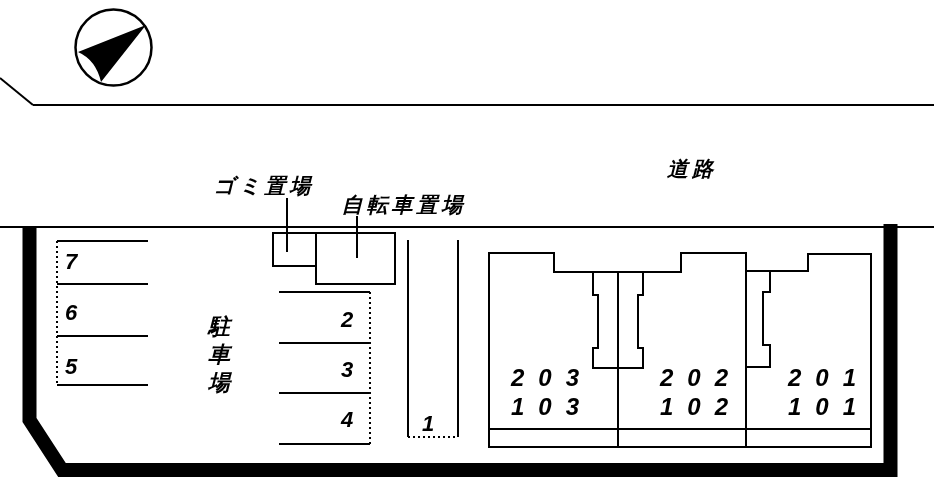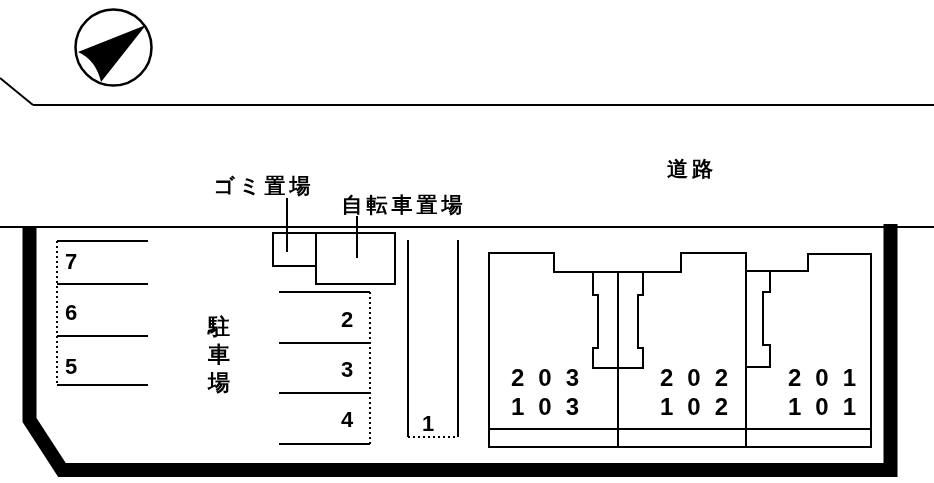--- a/index.html
+++ b/index.html
@@ -6,20 +6,21 @@
     margin: 0;
     padding: 0;
     background: #ffffff;
   }
   .stage {
     position: relative;
     width: 934px;
     height: 483px;
     background: #ffffff;
     overflow: hidden;
+    font-style: italic;
   }
   svg {
     display: block;
     font-family: "Liberation Sans", "DejaVu Sans", sans-serif;
   }
   .thin {
     fill: none;
     stroke: #000000;
     stroke-width: 2;
   }

